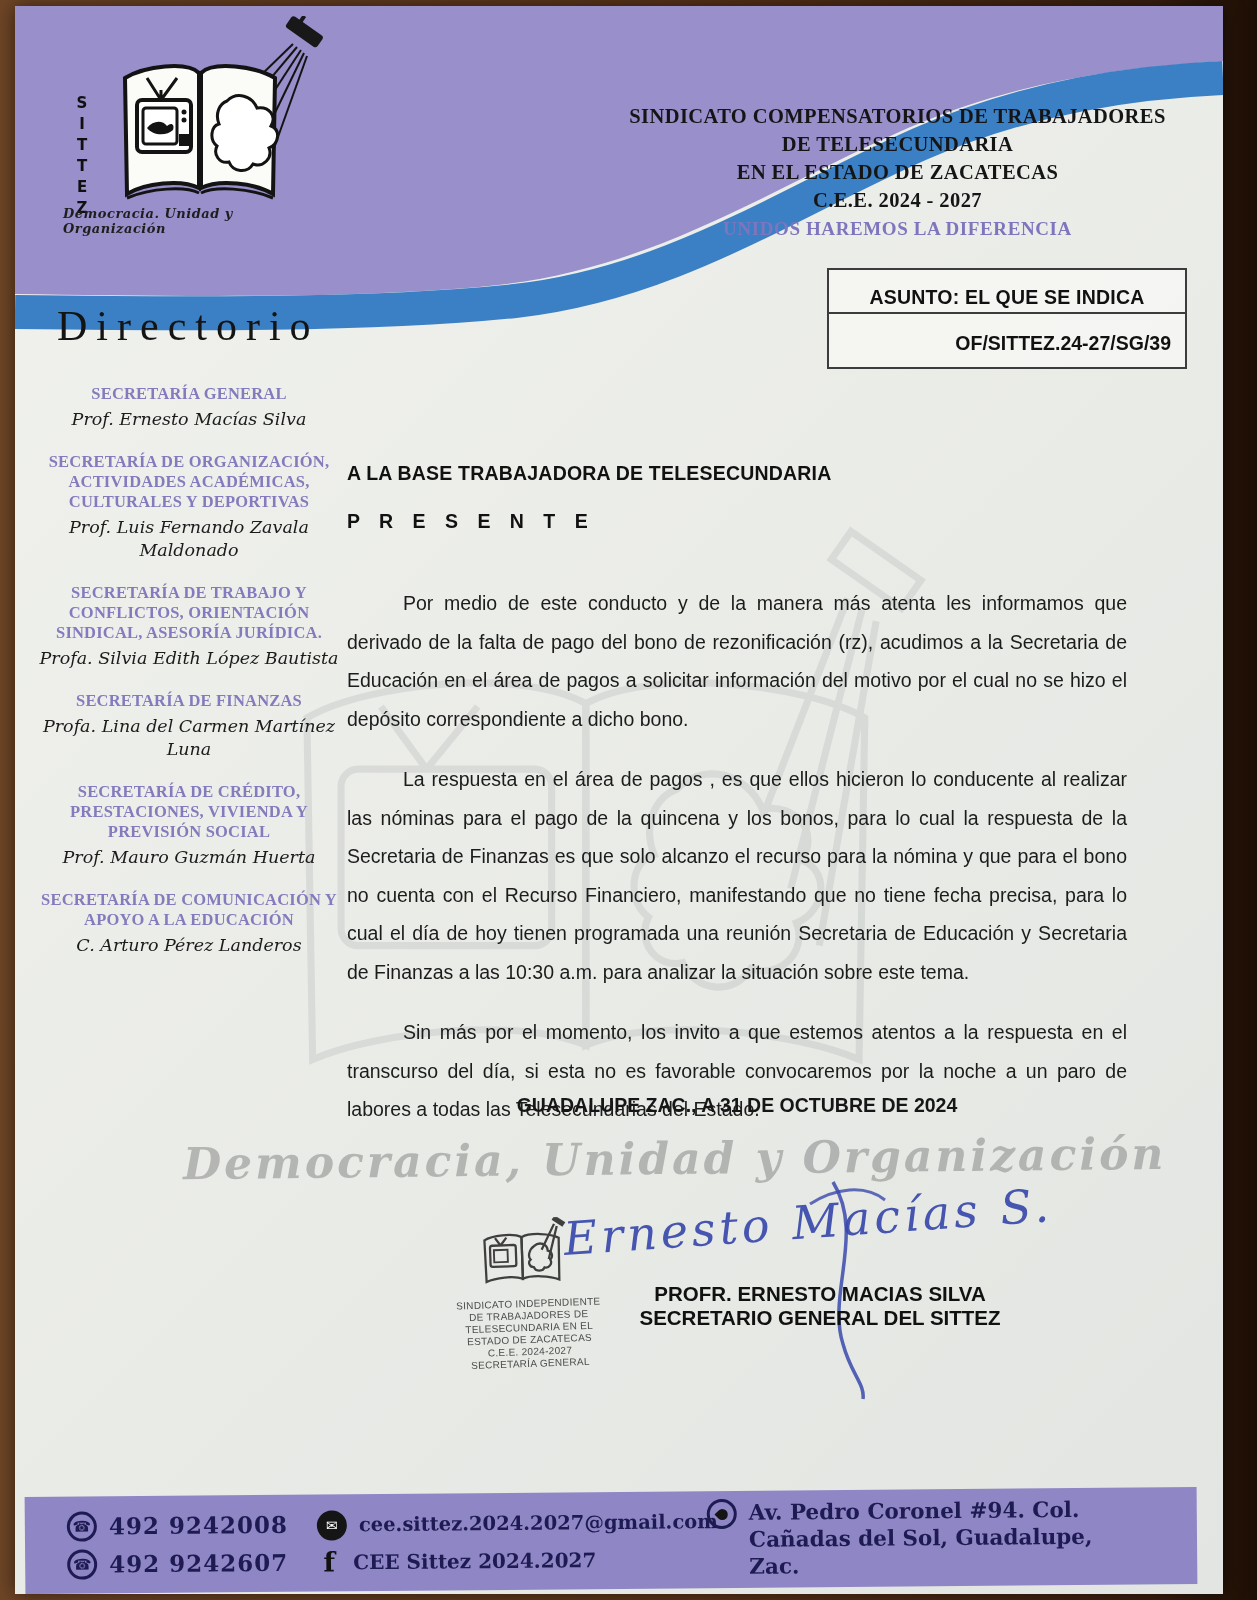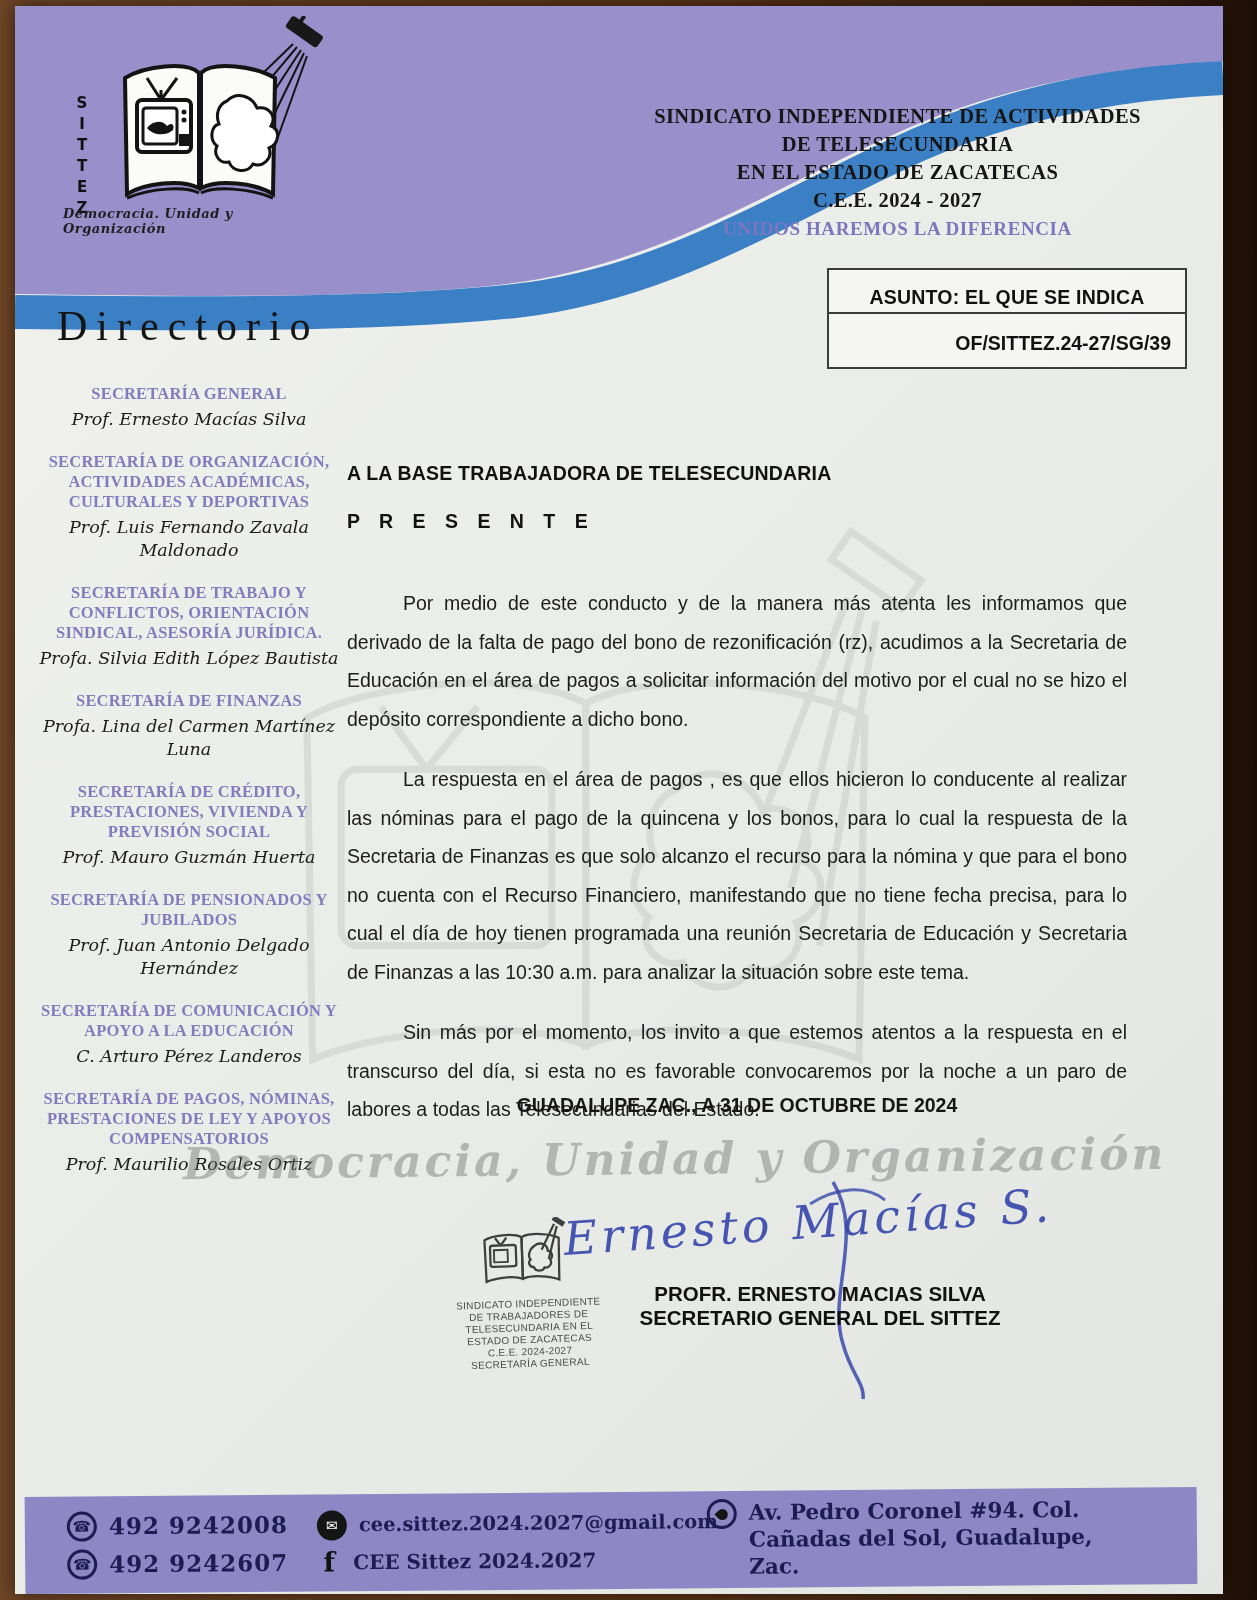--- a/index.html
+++ b/index.html
@@ -181,21 +181,21 @@
     <path d="M106,112 C112,104 122,104 126,110 C130,106 134,108 132,114 C126,120 112,120 106,112 Z" fill="#131313"></path>
     <circle cx="143" cy="96" r="2.5" fill="#131313"></circle>
       <circle cx="143" cy="104" r="2.5" fill="#131313"></circle>
     <rect x="138" y="118" width="11" height="12" fill="#131313"></rect>
     <path d="M186,85 C196,75 211,80 216,92 C228,90 236,100 230,110 C240,114 238,128 228,132 C232,142 222,152 212,148 C206,158 192,156 188,146 C178,148 172,138 176,130 C168,124 170,110 178,108 C174,98 178,88 186,85 Z" fill="#fff" stroke="#131313" stroke-width="3"></path>
   </svg>
   <div class="logo-acronym">SITTEZ</div>
   <div class="logo-tagline">Democracia. Unidad y Organización</div>
 
   <div class="org-block">
-    <div class="l">SINDICATO INDEPENDIENTE DE ACTIVIDADES</div>
+    <div class="l">SINDICATO COMPENSATORIOS DE TRABAJADORES</div>
     <div class="l">DE TELESECUNDARIA</div>
     <div class="l">EN EL ESTADO DE ZACATECAS</div>
     <div class="l">C.E.E. 2024 - 2027</div>
   </div>
   <div class="slogan">UNIDOS HAREMOS LA DIFERENCIA</div>
 
   <div class="subject-box">
     <div class="row1">ASUNTO: EL QUE SE INDICA</div>
     <div class="row2">OF/SITTEZ.24-27/SG/39</div>
   </div>
@@ -216,30 +216,22 @@
     </div>
     <div class="dir-entry">
       <div class="dir-role">SECRETARÍA DE FINANZAS</div>
       <div class="dir-name">Profa. Lina del Carmen Martínez Luna</div>
     </div>
     <div class="dir-entry">
       <div class="dir-role">SECRETARÍA DE CRÉDITO, PRESTACIONES, VIVIENDA Y PREVISIÓN SOCIAL</div>
       <div class="dir-name">Prof. Mauro Guzmán Huerta</div>
     </div>
     <div class="dir-entry">
-      <div class="dir-role">SECRETARÍA DE PENSIONADOS Y JUBILADOS</div>
-      <div class="dir-name">Prof. Juan Antonio Delgado Hernández</div>
-    </div>
-    <div class="dir-entry">
       <div class="dir-role">SECRETARÍA DE COMUNICACIÓN Y APOYO A LA EDUCACIÓN</div>
       <div class="dir-name">C. Arturo Pérez Landeros</div>
-    </div>
-    <div class="dir-entry">
-      <div class="dir-role">SECRETARÍA DE PAGOS, NÓMINAS, PRESTACIONES DE LEY Y APOYOS COMPENSATORIOS</div>
-      <div class="dir-name">Prof. Maurilio Rosales Ortiz</div>
     </div>
   </div>
 
   <div class="recipient">A LA BASE TRABAJADORA DE TELESECUNDARIA</div>
   <div class="salutation">P R E S E N T E</div>
   <div class="paras">
     <p>Por medio de este conducto y de la manera más atenta les informamos que derivado de la falta de pago del bono de rezonificación (rz), acudimos a la Secretaria de Educación en el área de pagos a solicitar información del motivo por el cual no se hizo el depósito correspondiente a dicho bono.</p>
     <p>La respuesta en el área de pagos , es que ellos hicieron lo conducente al realizar las nóminas para el pago de la quincena y los bonos, para lo cual la respuesta de la Secretaria de Finanzas es que solo alcanzo el recurso para la nómina y que para el bono no cuenta con el Recurso Financiero, manifestando que no tiene fecha precisa, para lo cual el día de hoy tienen programada una reunión Secretaria de Educación y Secretaria de Finanzas a las 10:30 a.m. para analizar la situación sobre este tema.</p>
     <p>Sin más por el momento, los invito a que estemos atentos a la respuesta en el transcurso del día, si esta no es favorable convocaremos por la noche a un paro de labores a todas las Telesecundarias del Estado.</p>
   </div>

